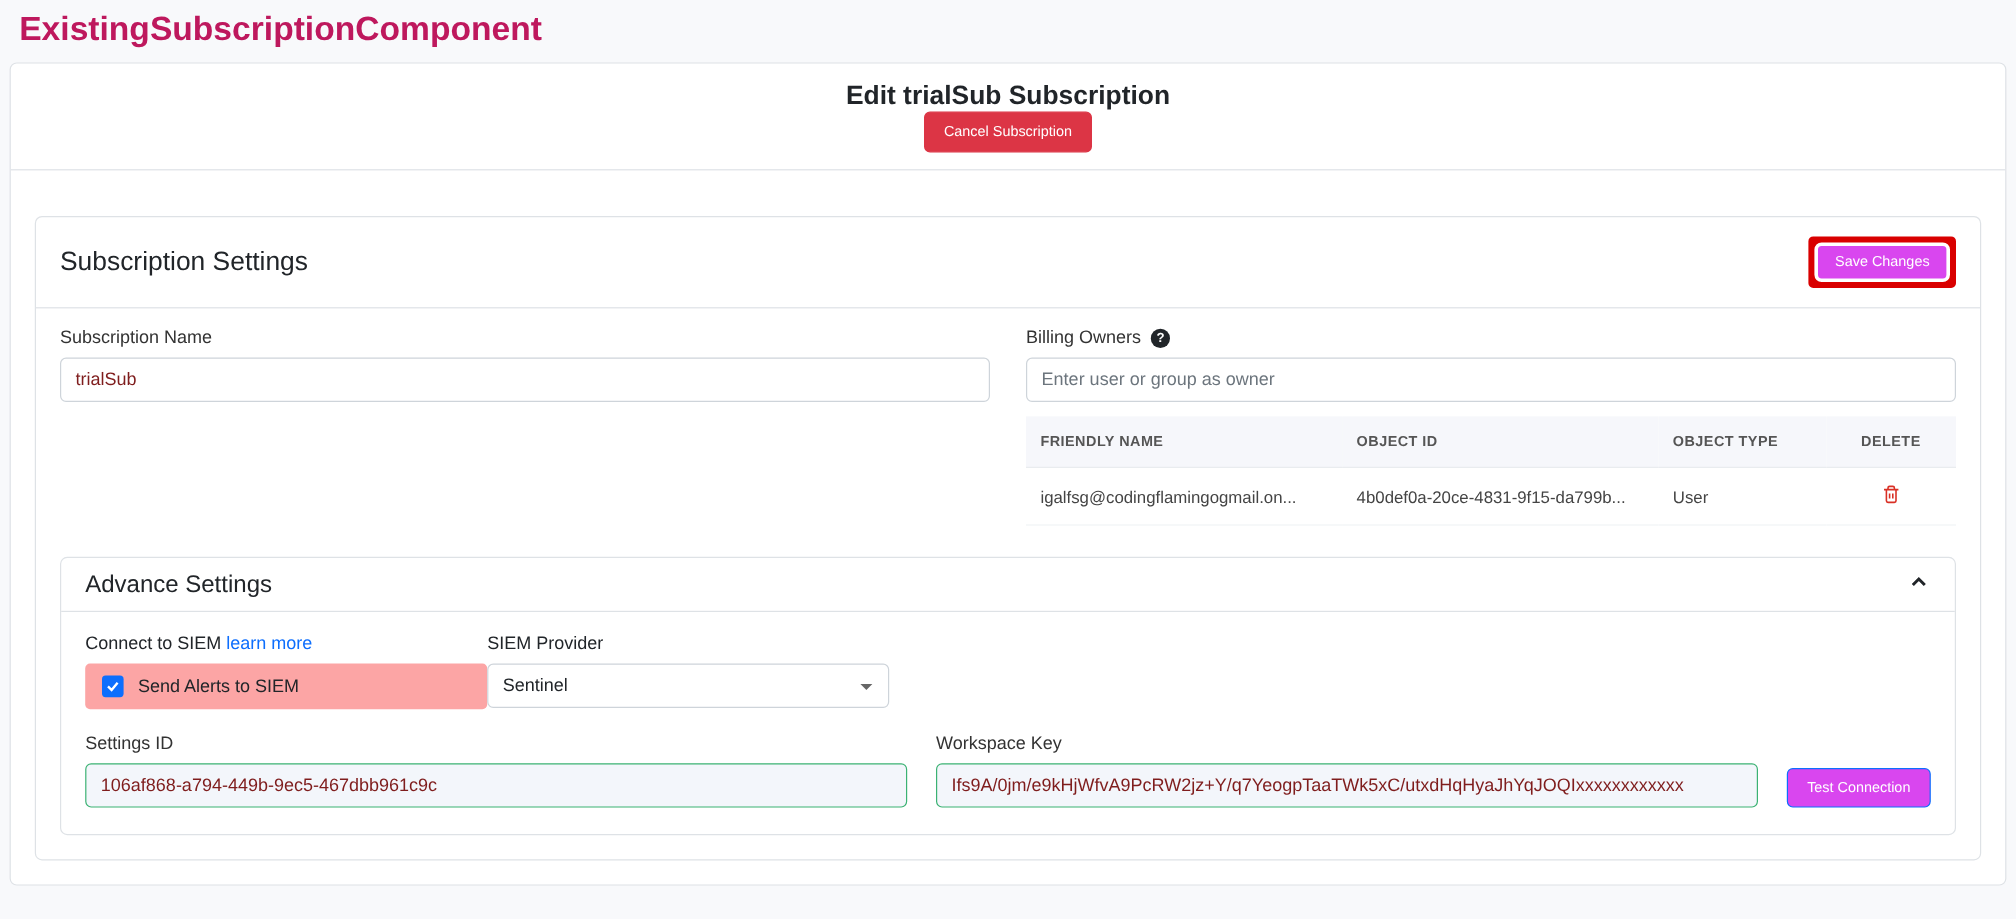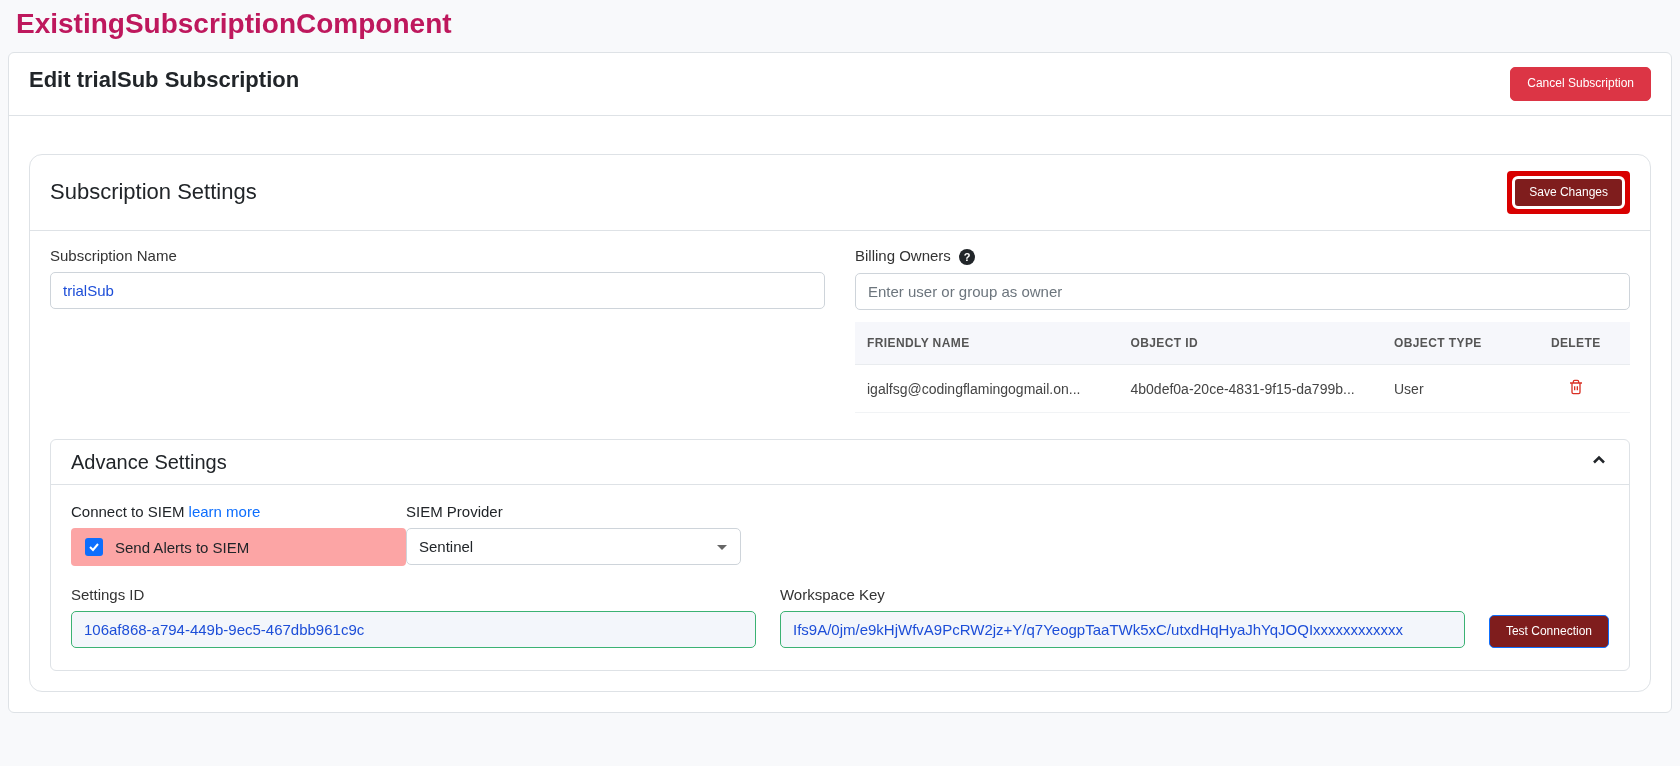--- a/index.html
+++ b/index.html
@@ -20,54 +20,56 @@
     color: #be185d;
   }
   .panel {
     background: #fff;
     border: 1px solid #dee2e6;
     border-radius: 6px;
   }
   .panel-header {
     display: flex;
     justify-content: space-between;
+    align-items: center;
     padding: 14px 20px;
     border-bottom: 1px solid #dee2e6;
+    flex-direction: column;
   }
   .panel-title {
     font-size: 22px;
     font-weight: 600;
     margin: 0;
   }
   .panel-body { padding: 20px; }
   .btn {
     display: inline-block;
     font-size: 12px;
     font-weight: 400;
     padding: 8px 16px;
     border-radius: 5px;
     border: 1px solid transparent;
     cursor: pointer;
     line-height: 1.3;
   }
   .btn-danger { background: #dc3545; color: #fff; border-color: #dc3545; }
-  .btn-primary { background: #7f1d1d; color: #fff; border-color: #0d6efd; }
+  .btn-primary { background: #d946ef; color: #fff; border-color: #0d6efd; }
   .save-wrap {
     border: 5px solid #d90000;
     background: #d90000;
     padding: 0;
     display: inline-block;
     border-radius: 4px;
   }
   .save-wrap .btn {
     border: 3px solid #fff;
     border-radius: 6px;
     padding: 6px 14px;
   }
-  .settings-panel { margin-top: 18px; border-radius: 13px; }
+  .settings-panel { margin-top: 18px; }
   .settings-header {
     display: flex;
     justify-content: space-between;
     align-items: center;
     padding: 16px 20px;
     border-bottom: 1px solid #dee2e6;
   }
   .settings-title {
     font-size: 22px;
     font-weight: 500;
@@ -82,21 +84,21 @@
     color: #333;
     margin-bottom: 8px;
   }
   .form-control {
     width: 100%;
     padding: 9px 12px;
     font-size: 15px;
     border: 1px solid #ced4da;
     border-radius: 5px;
     background: #fff;
-    color: #1d4ed8;
+    color: #7f1d1d;
   }
   .form-control::placeholder { color: #6c757d; }
   .help-icon {
     display: inline-flex;
     width: 16px; height: 16px;
     background: #212529;
     color: #fff;
     border-radius: 50%;
     font-size: 11px;
     font-weight: 700;

